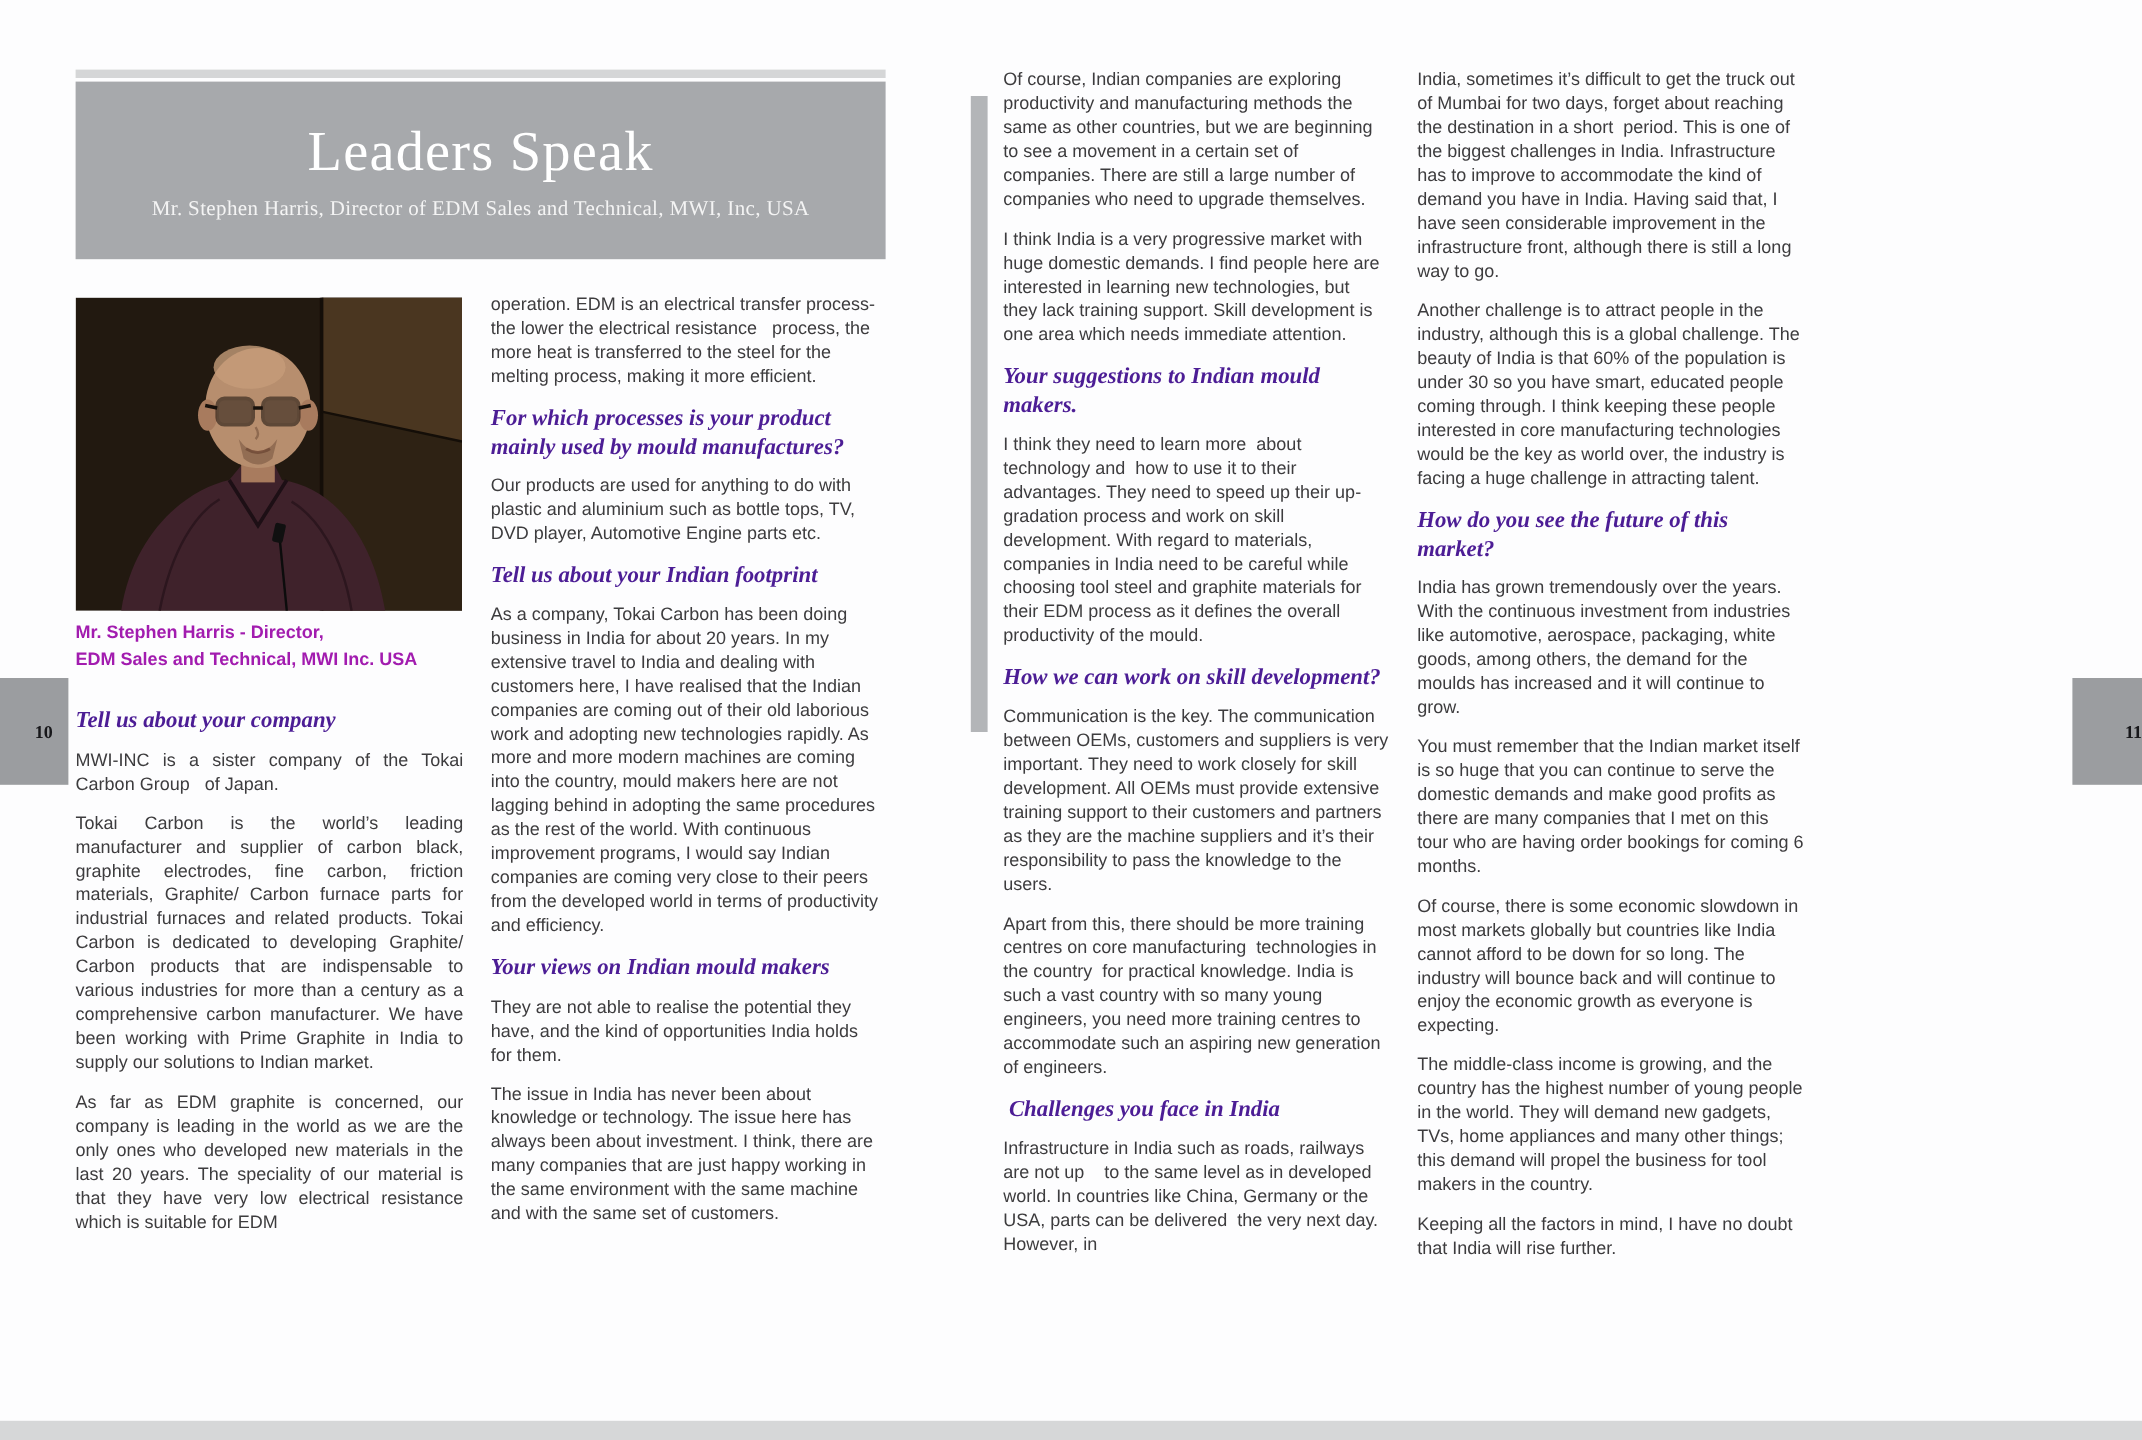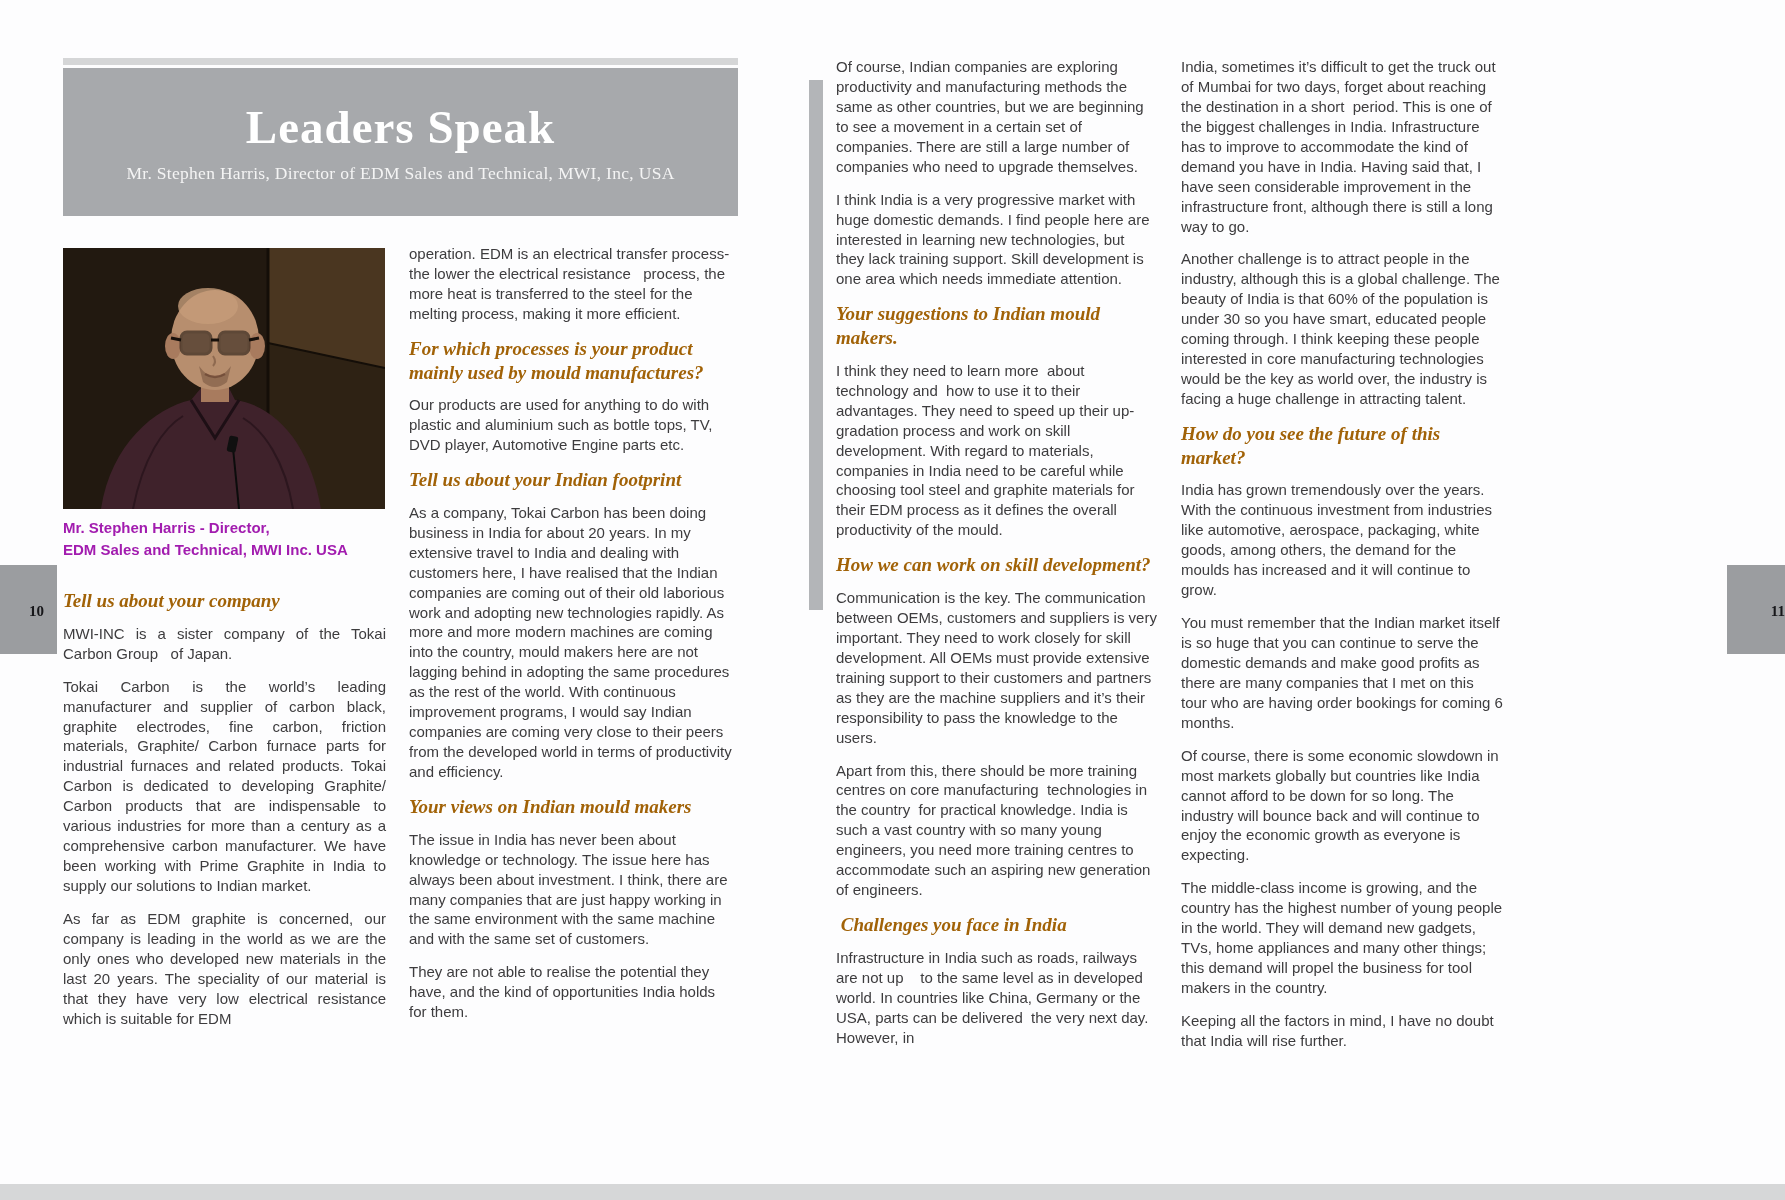--- a/index.html
+++ b/index.html
@@ -7,21 +7,21 @@
     position:relative;width:1785px;height:1200px;overflow:hidden;
     background:#fdfdfe;font-family:"Liberation Sans",sans-serif;
   }
   
   .top-strip{position:absolute;left:63px;top:58px;width:675px;height:7px;background:#d5d6d7;}
   .banner{
     position:absolute;left:63px;top:68px;width:675px;height:148px;
     background:#a7a9ac;text-align:center;color:#ffffff;
   }
   .banner-title{
-    font-family:"Liberation Serif","DejaVu Serif",serif;font-weight:700;
+    font-family:"Liberation Serif","DejaVu Serif",serif;font-weight:400;
     font-size:47px;letter-spacing:1px;margin-top:32px;
   }
   .banner-sub{
     font-family:Liberation Serif, serif;
     font-size:17.5px;color:#f4f4f4;margin-top:9px;letter-spacing:.3px;
   }
   
   .photo{position:absolute;left:63px;top:248px;width:322px;height:261px;}
   .photo svg{display:block;}
   .caption{
@@ -43,21 +43,21 @@
   .col1{left:63px;top:584px;width:323px;}
   .col2{left:409px;top:244px;width:326px;}
   .col3{left:836px;top:57px;width:321px;}
   .col4{left:1181px;top:57px;width:322px;}
   .col-para{
     font-size:15px;line-height:1.33;margin:0 0 13px 0;white-space:pre-wrap;
   }
   .col-para.justify{text-align:justify;}
   .col-heading{
     font-family:"Liberation Serif","DejaVu Serif",serif;font-style:italic;font-weight:700;
-    font-size:19px;line-height:1.25;color:#a16207;margin:5px 0 11px 0;white-space:pre-wrap;
+    font-size:19px;line-height:1.25;color:#4c1d95;margin:5px 0 11px 0;white-space:pre-wrap;
   }
 </style>
 </head>
 <body>
 
 <div id="spread">
 
   <div class="top-strip"></div>
 
   <div class="banner">
@@ -114,22 +114,22 @@
       <div class="col-para justify">Tokai Carbon is the world’s leading manufacturer and supplier of carbon black, graphite electrodes, fine carbon, friction materials, Graphite/ Carbon furnace parts for industrial furnaces and related products. Tokai Carbon is dedicated to developing Graphite/ Carbon products that are indispensable to various industries for more than a century as a comprehensive carbon manufacturer. We have been working with Prime Graphite in India to supply our solutions to Indian market.</div>
       <div class="col-para justify">As far as EDM graphite is concerned, our company is leading in the world as we are the only ones who developed new materials in the last 20 years. The speciality of our material is that they have very low electrical resistance which is suitable for EDM</div>
     </div>
   <div class="col col2">
       <div class="col-para">operation. EDM is an electrical transfer process- the lower the electrical resistance   process, the more heat is transferred to the steel for the melting process, making it more efficient.</div>
       <div class="col-heading">For which processes is your product mainly used by mould manufactures?</div>
       <div class="col-para">Our products are used for anything to do with plastic and aluminium such as bottle tops, TV, DVD player, Automotive Engine parts etc.</div>
       <div class="col-heading">Tell us about your Indian footprint</div>
       <div class="col-para">As a company, Tokai Carbon has been doing business in India for about 20 years. In my extensive travel to India and dealing with customers here, I have realised that the Indian companies are coming out of their old laborious work and adopting new technologies rapidly. As more and more modern machines are coming into the country, mould makers here are not lagging behind in adopting the same procedures as the rest of the world. With continuous improvement programs, I would say Indian companies are coming very close to their peers from the developed world in terms of productivity and efficiency.</div>
       <div class="col-heading">Your views on Indian mould makers</div>
+      <div class="col-para">They are not able to realise the potential they have, and the kind of opportunities India holds for them.</div>
       <div class="col-para">The issue in India has never been about knowledge or technology. The issue here has always been about investment. I think, there are many companies that are just happy working in the same environment with the same machine and with the same set of customers.</div>
-      <div class="col-para">They are not able to realise the potential they have, and the kind of opportunities India holds for them.</div>
     </div>
   <div class="col col3">
       <div class="col-para">Of course, Indian companies are exploring productivity and manufacturing methods the same as other countries, but we are beginning to see a movement in a certain set of companies. There are still a large number of companies who need to upgrade themselves.</div>
       <div class="col-para">I think India is a very progressive market with huge domestic demands. I find people here are interested in learning new technologies, but they lack training support. Skill development is one area which needs immediate attention.</div>
       <div class="col-heading">Your suggestions to Indian mould makers.</div>
       <div class="col-para">I think they need to learn more  about  technology and  how to use it to their advantages. They need to speed up their up-gradation process and work on skill development. With regard to materials, companies in India need to be careful while choosing tool steel and graphite materials for their EDM process as it defines the overall productivity of the mould.</div>
       <div class="col-heading">How we can work on skill development?</div>
       <div class="col-para">Communication is the key. The communication between OEMs, customers and suppliers is very important. They need to work closely for skill development. All OEMs must provide extensive training support to their customers and partners as they are the machine suppliers and it’s their responsibility to pass the knowledge to the users.</div>
       <div class="col-para">Apart from this, there should be more training centres on core manufacturing  technologies in the country  for practical knowledge. India is such a vast country with so many young engineers, you need more training centres to accommodate such an aspiring new generation of engineers.</div>
       <div class="col-heading"> Challenges you face in India</div>

